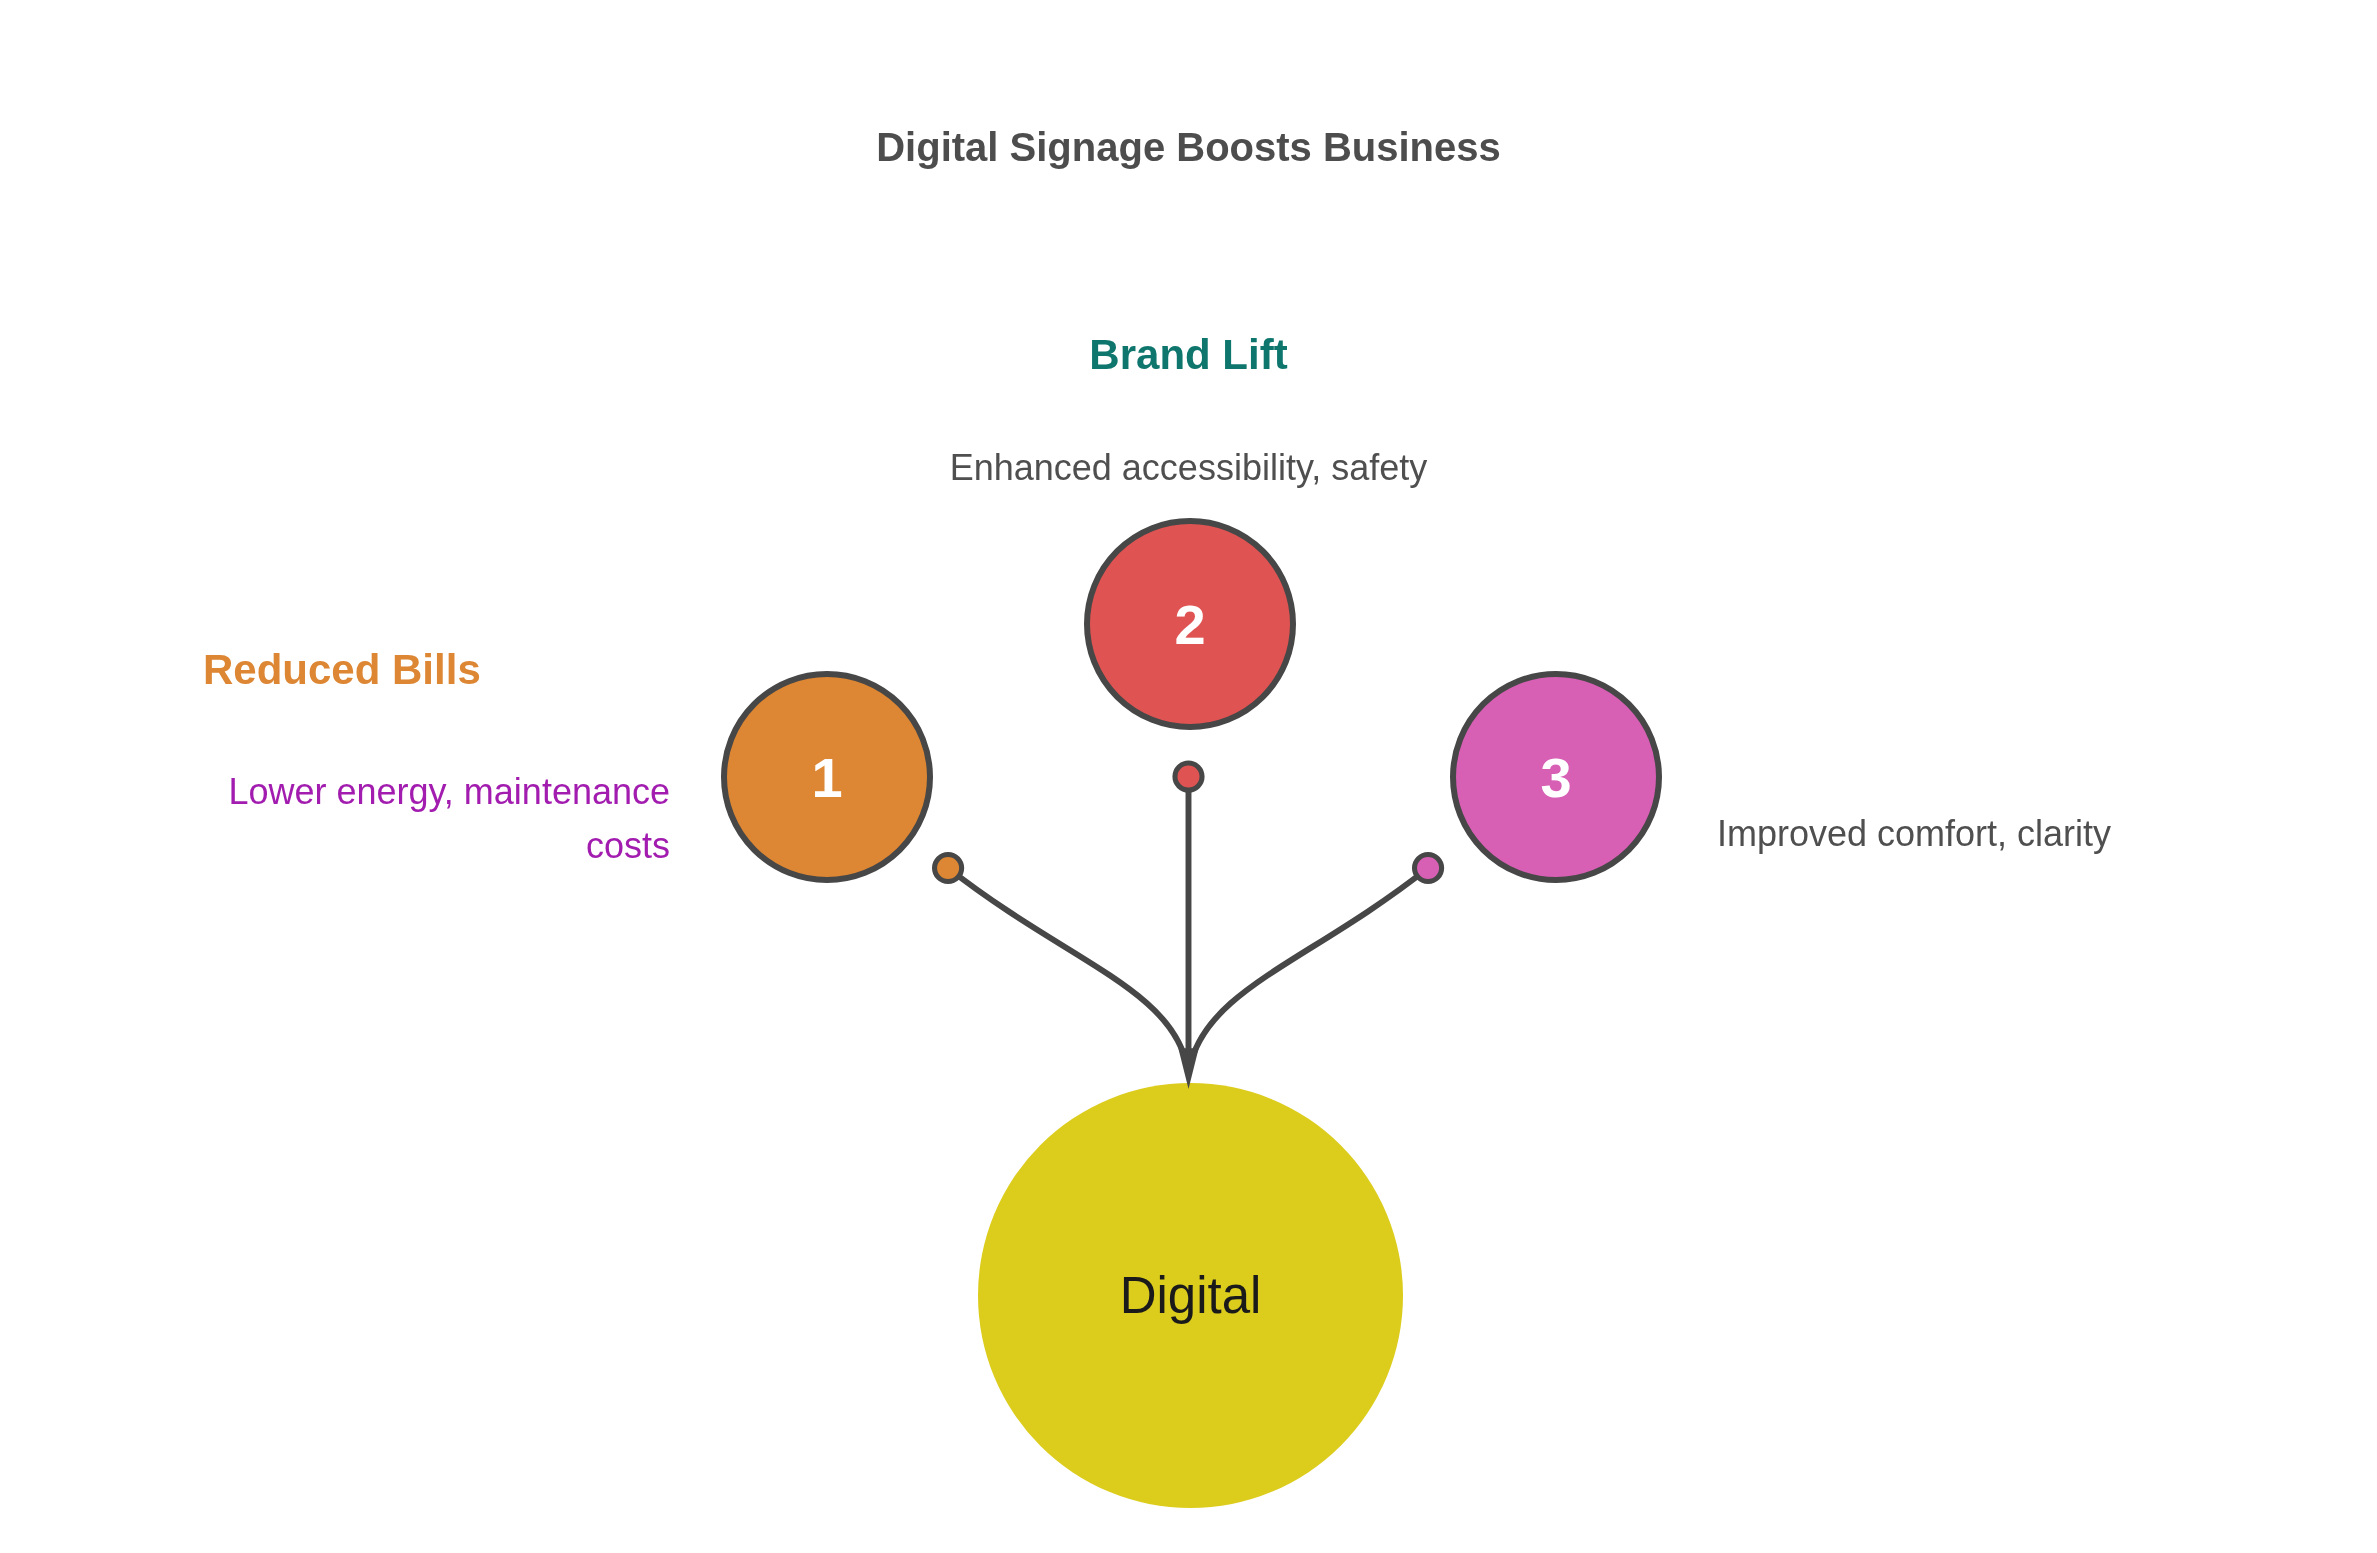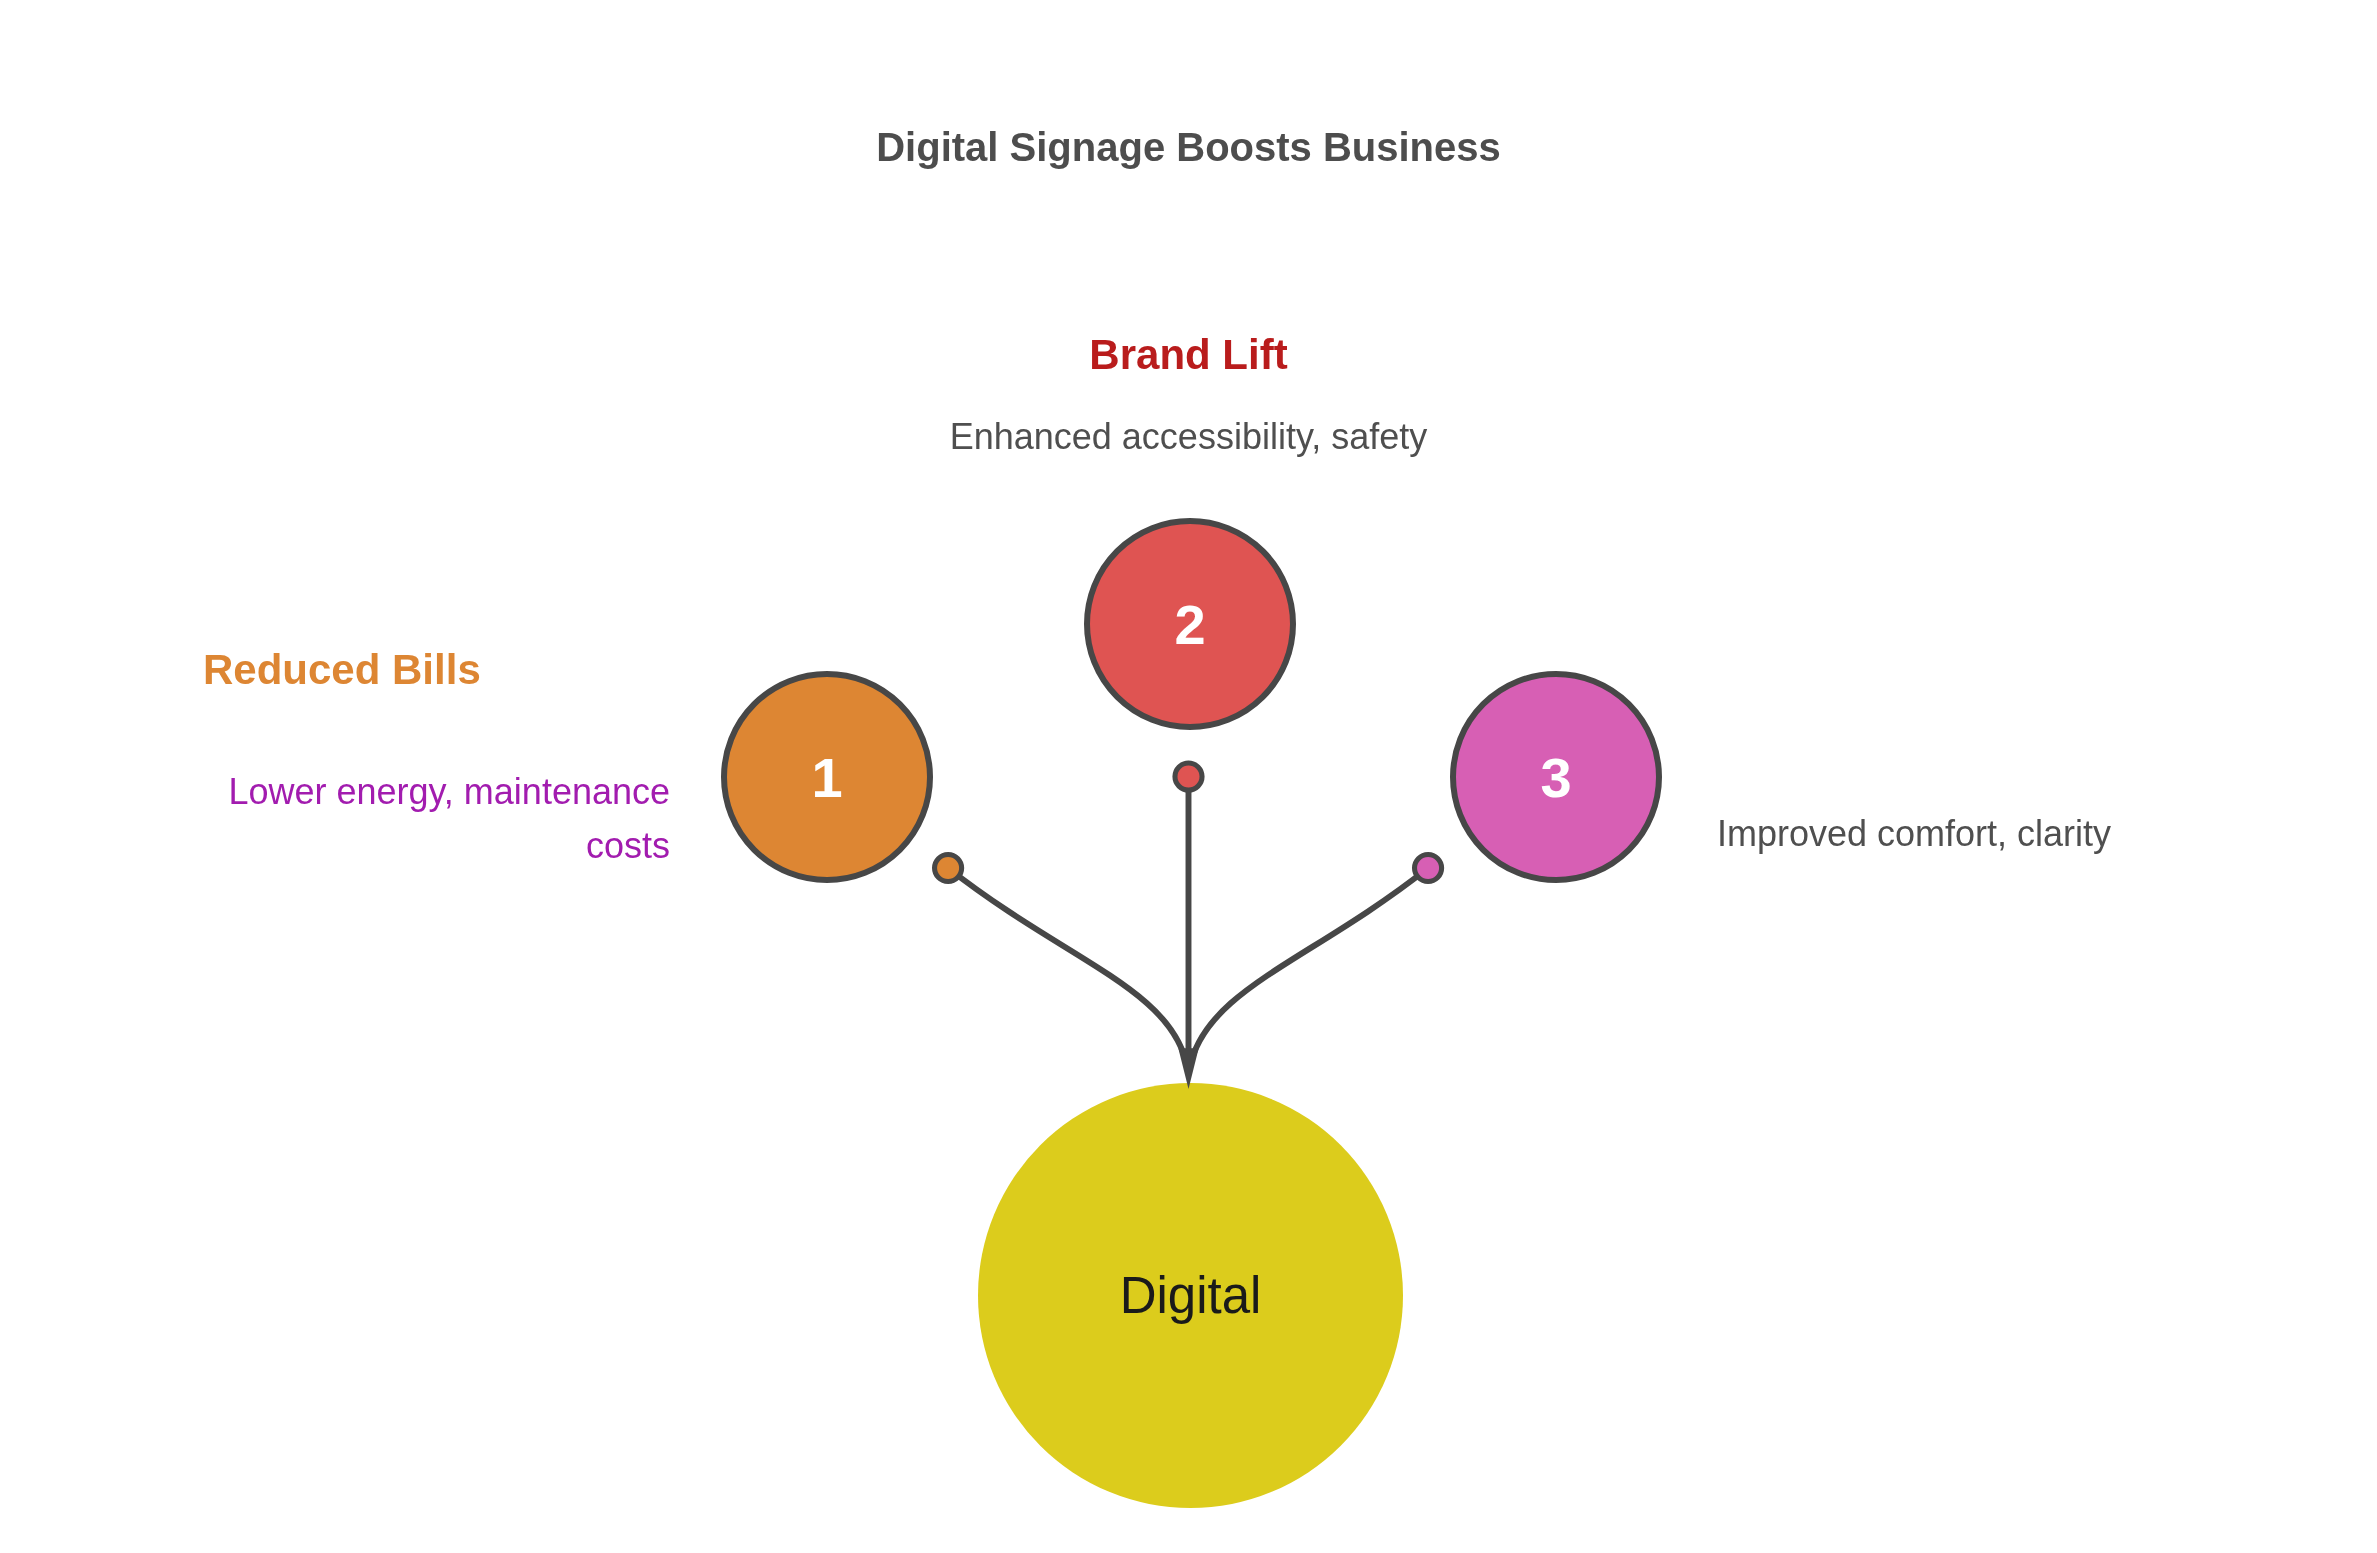--- a/index.html
+++ b/index.html
@@ -61,22 +61,22 @@
     pointer-events: none;
   }
 </style>
 </head>
 <body>
 
 <div class="page" style="background: rgb(255, 255, 255);">
 
   <div class="abs title" style="color: rgb(77, 77, 77);">Digital Signage Boosts Business</div>
 
-  <div class="abs centered node-heading" style="top: 332px; color: #b91c1c;">Brand Lift</div>
-  <div class="abs centered node-subtitle" style="top: 410px; color: rgb(79, 79, 79);">Enhanced accessibility, safety</div>
+  <div class="abs centered node-heading" style="top: 332px; color: #0f766e;">Brand Lift</div>
+  <div class="abs centered node-subtitle" style="top: 441px; color: rgb(79, 79, 79);">Enhanced accessibility, safety</div>
 
   <div class="abs node-heading" style="left: 203px; top: 647px; color: rgb(221, 134, 51);">Reduced Bills</div>
   <div class="abs node-subtitle" style="left: 199px; top: 765px; width: 471px; text-align: right; color: #a21caf;">Lower energy, maintenance costs</div>
 
   <div class="abs node-subtitle" style="left: 1717px; top: 807px; white-space: nowrap; color: rgb(79, 79, 79);">Improved comfort, clarity</div>
 
   <div class="abs node-circle" style="left: 721px; top: 671px; background: rgb(221, 134, 51);">
     <span class="node-number" style="color: rgb(255, 255, 255);">1</span>
   </div>
 

